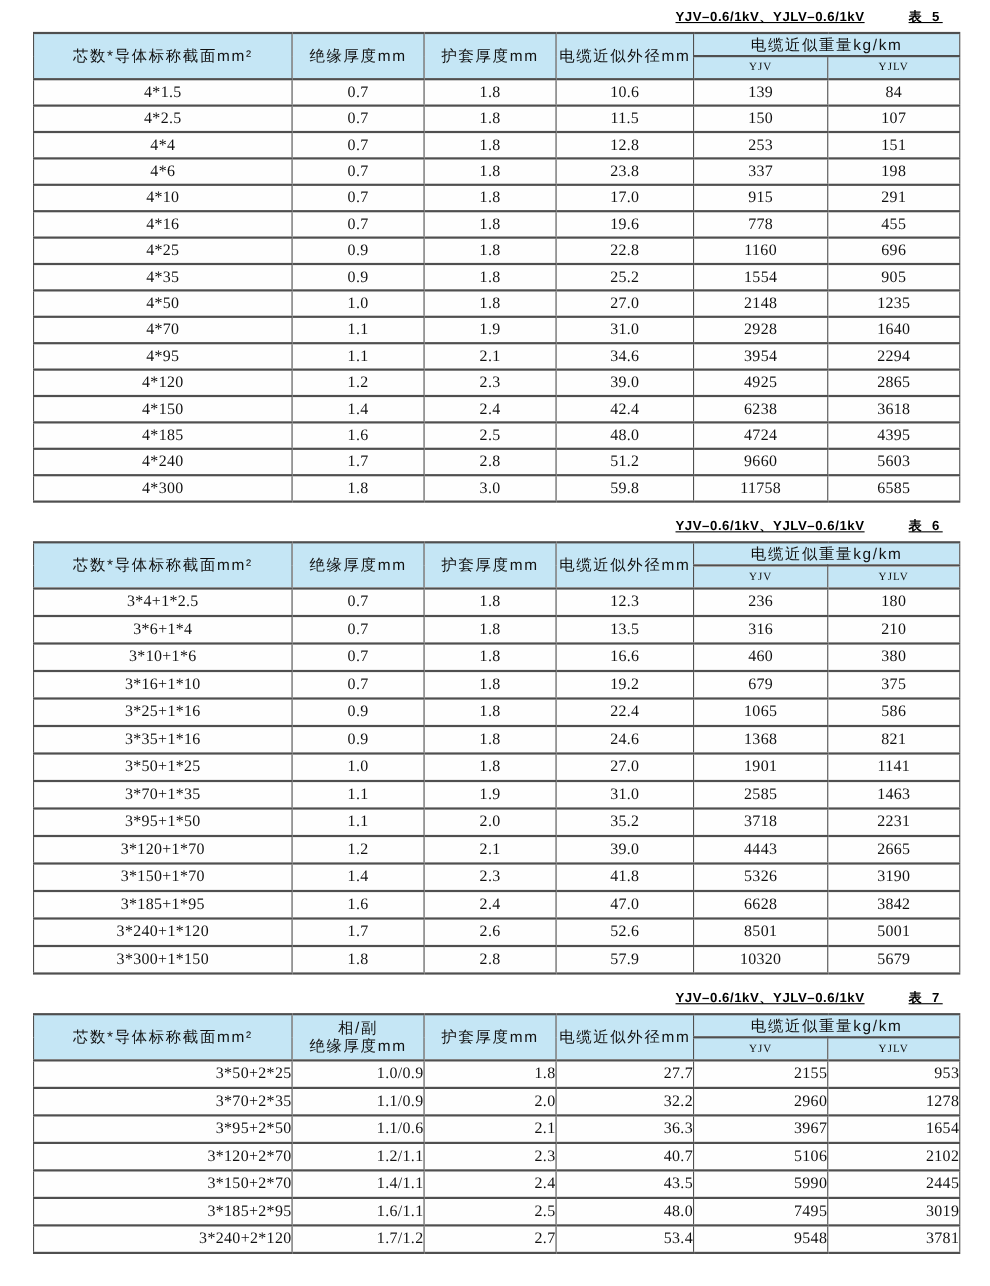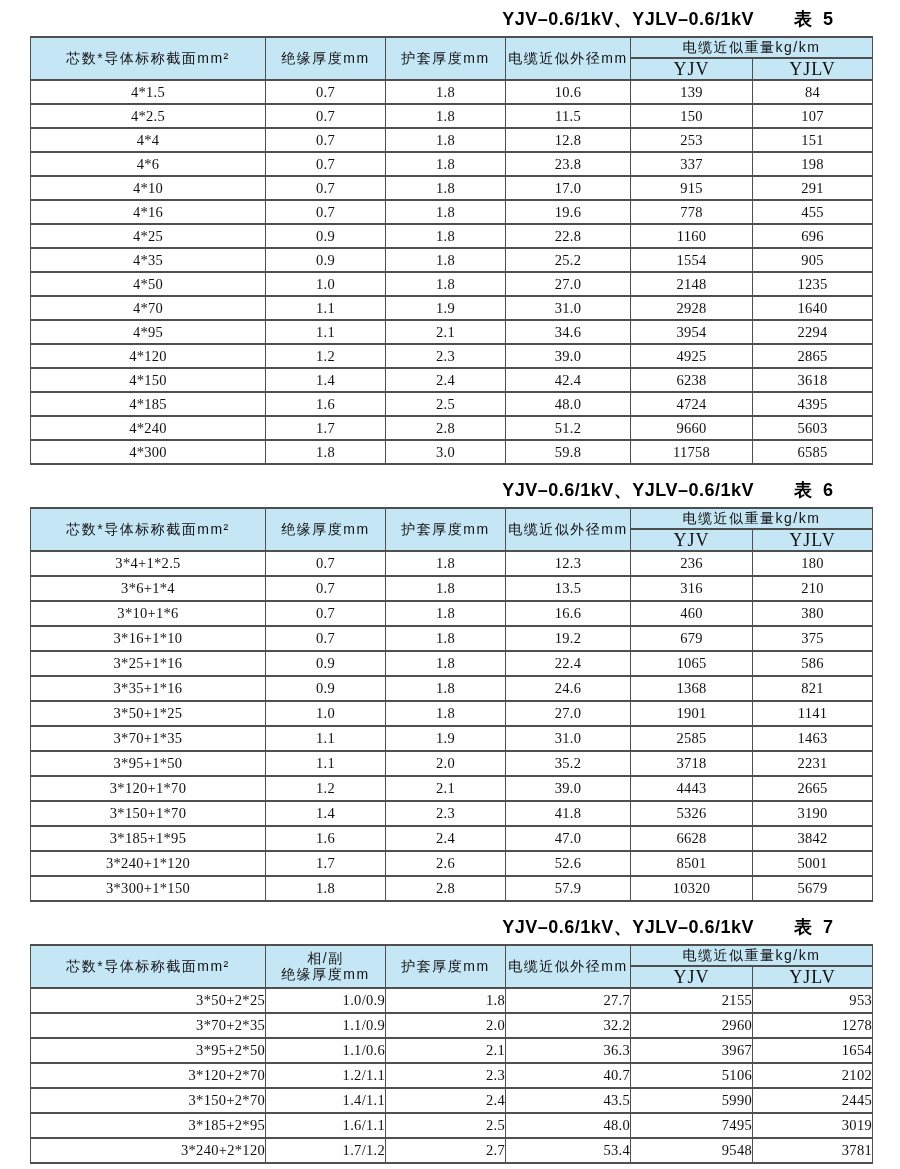--- a/index.html
+++ b/index.html
@@ -7,24 +7,24 @@
     position:relative;
     width:900px; height:1169px;
     background:#ffffff;
     font-family:"Liberation Sans", sans-serif;
     color:#1a1a1a;
     overflow:hidden;
   }
   .title {
     width:842px; margin:0 0 5px 30px;
     display:flex; justify-content:flex-end; align-items:flex-start;
-    font-weight:bold; font-size:18px; letter-spacing:0.5px; color:#000;
+    font-weight:bold; font-size:12px; letter-spacing:0.5px; color:#000;text-decoration:underline;
   }
   .title-main { white-space:nowrap; }
-  .title-tag { margin-left:40px; margin-right:36px; white-space:nowrap; letter-spacing:3px; }
+  .title-tag { margin-left:40px; margin-right:15px; white-space:nowrap; letter-spacing:3px; }
   .t5-title { padding-top:7px; }
   .t6-title { padding-top:13px; }
   .t7-title { padding-top:13px; }
 
   table.tbl {
     border-collapse:collapse; table-layout:fixed;
     width:842px; margin-left:30px;
     background:#fefefe;
     border-radius:31px;
   }
@@ -36,21 +36,21 @@
     overflow:hidden;
   }
   .tbl thead th {
     background:#c5e6f5;
     font-weight:normal; font-size:14px; letter-spacing:1.5px;
     height:19px; line-height:1.12;
     white-space:pre-line;
     color:#111;
   }
   .tbl thead th.sub {
-    font-family:"Liberation Serif", serif; letter-spacing:1px; font-size:18px;
+    font-family:"Liberation Serif", serif; letter-spacing:1px; font-size:10px;
   }
   .tbl td {
     font-family:"Liberation Serif", serif;
     font-size:14.5px; letter-spacing:0.3px;
     color:#111;
     background:#fefefe;
   }
   .t5 td { height:22px; }
   .t6 td { height:23px; }
   .t7 td { height:23px;text-align:right; }

